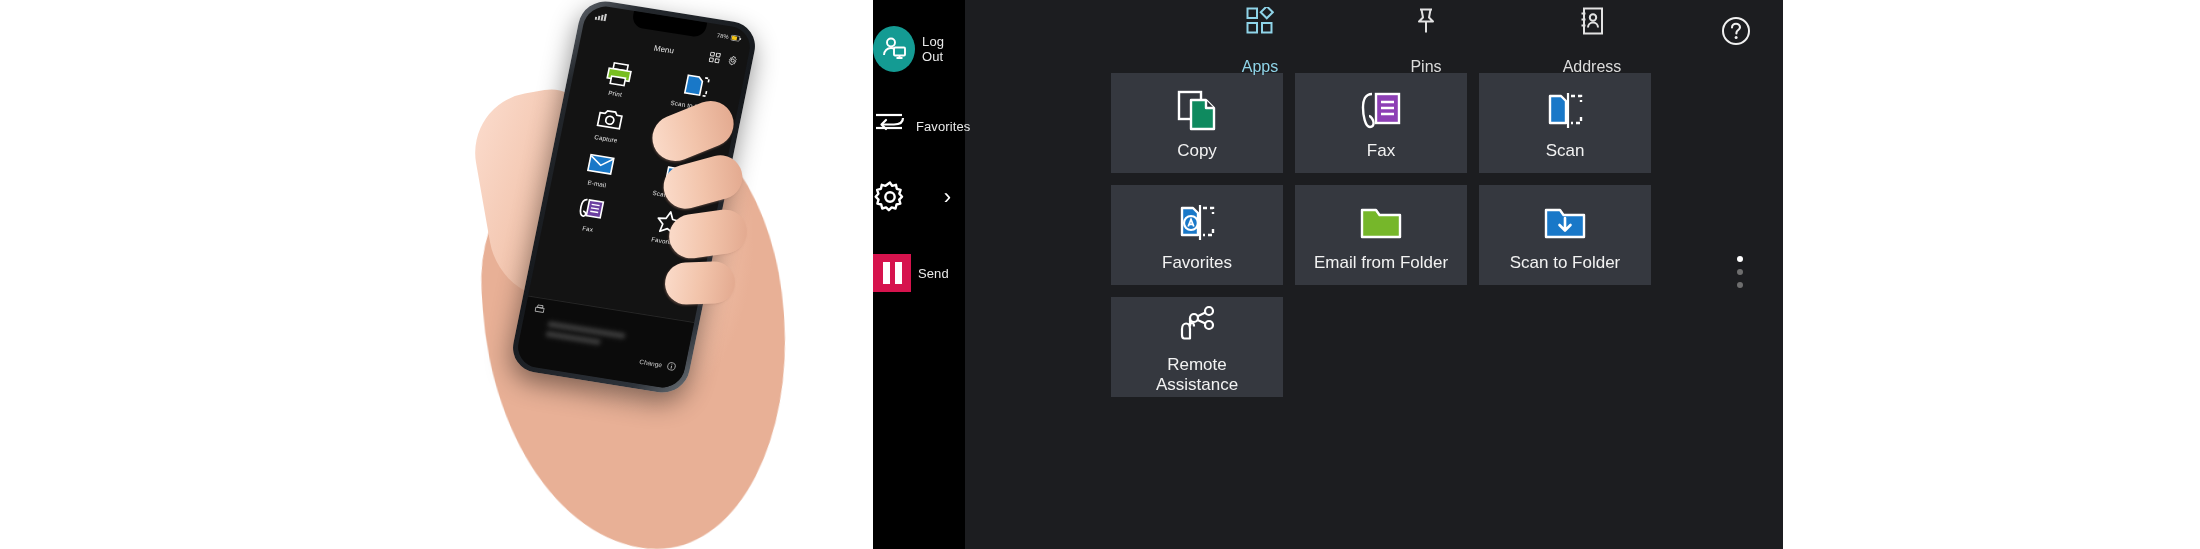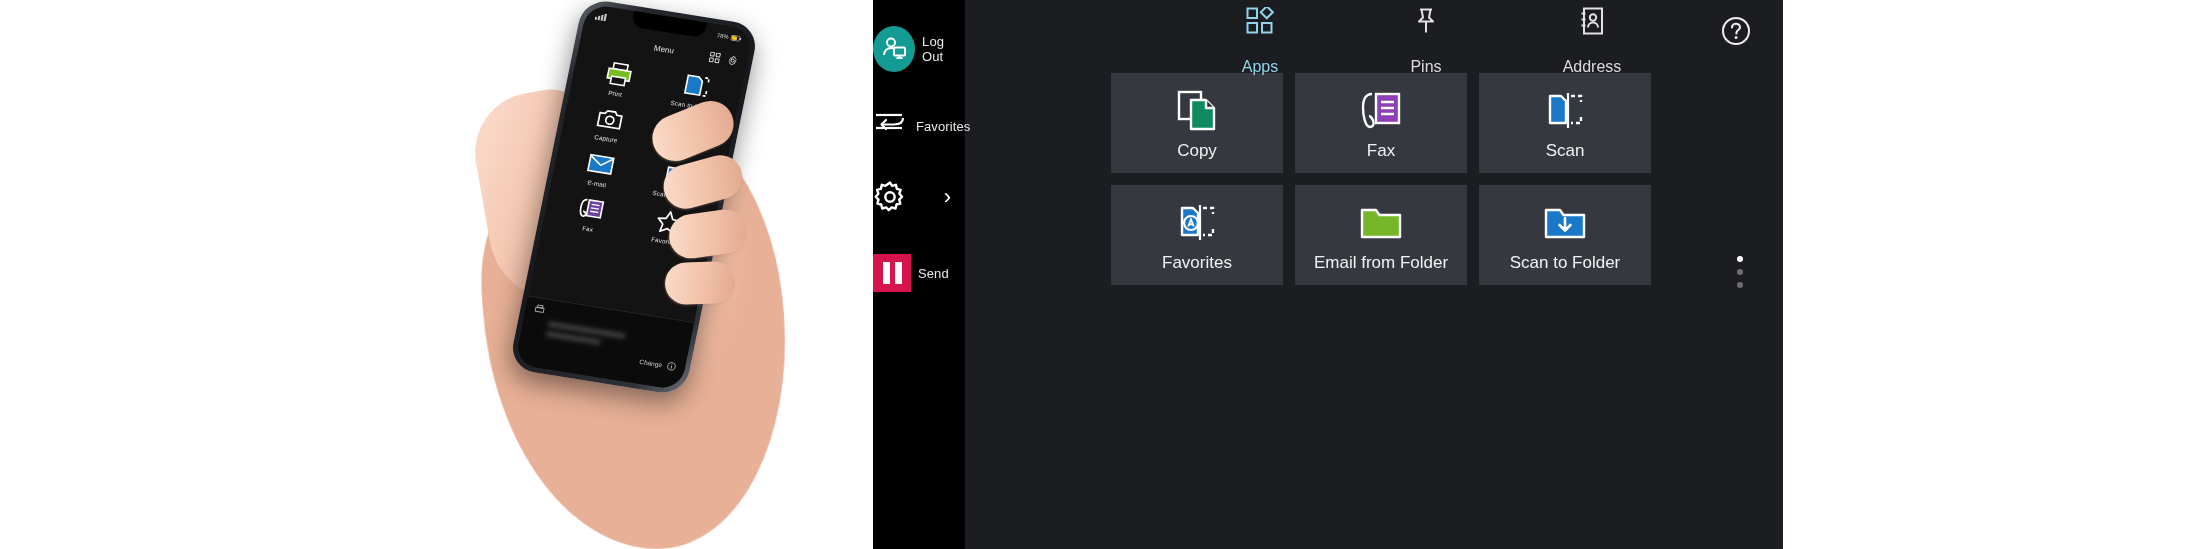--- a/index.html
+++ b/index.html
@@ -454,20 +454,33 @@
         <div class="tile">
           <span class="tile-icon">
             <svg width="44" height="34" viewBox="0 0 44 34">
               <path d="M3 4h14l3.5 5H41v22H3z" fill="#1978c8" stroke="#fff" stroke-width="2.4" stroke-linejoin="round"></path>
               <path d="M22 12v12M16.5 19l5.5 5.5L27.5 19" fill="none" stroke="#fff" stroke-width="2.6" stroke-linecap="round" stroke-linejoin="round"></path>
             </svg>
           </span>
           <span class="tile-label">Scan to Folder</span>
         </div>
 
+        <div class="tile">
+          <span class="tile-icon">
+            <svg width="44" height="40" viewBox="0 0 44 40">
+              <circle cx="34" cy="6" r="4" fill="none" stroke="#fff" stroke-width="2.2"></circle>
+              <circle cx="34" cy="20" r="4" fill="none" stroke="#fff" stroke-width="2.2"></circle>
+              <circle cx="19" cy="13" r="4" fill="none" stroke="#fff" stroke-width="2.2"></circle>
+              <path d="M22.6 11.2l7.8-3.6M22.6 15l7.8 3.6" stroke="#fff" stroke-width="2.2"></path>
+              <path d="M15 13v8.5c0-2 .4-3.5 2-3.5s2 1.5 2 3.5" fill="none" stroke="#fff" stroke-width="2.2"></path>
+              <path d="M7 24c0-3.6 2-5.5 4.2-5.5S15 20.4 15 24v9.5H9.4C8 33.5 7 32 7 30z" fill="none" stroke="#fff" stroke-width="2.2" stroke-linejoin="round"></path>
+            </svg>
+          </span>
+          <span class="tile-label">Remote<br>Assistance</span>
+        </div>
 
       </div>
 
       <div id="pagedots">
         <span class="dot active"></span>
         <span class="dot"></span>
         <span class="dot"></span>
       </div>
 
     </div>

